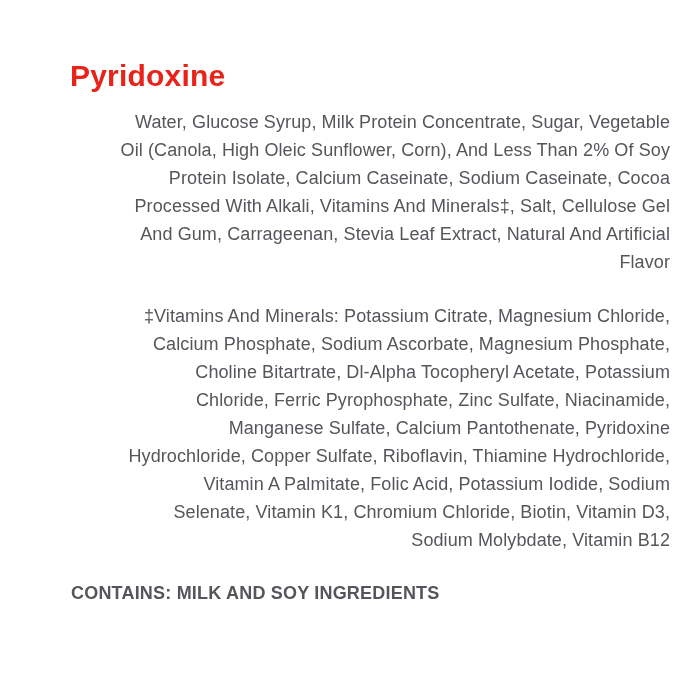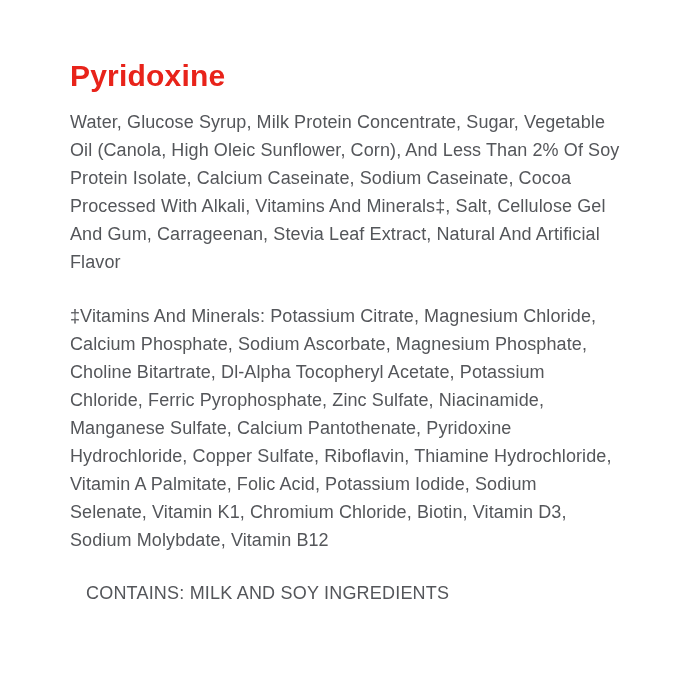--- a/index.html
+++ b/index.html
@@ -29,26 +29,27 @@
     color: var(--heading-color);
     letter-spacing: 0.2px;
   }
   .body-text {
     margin: 0 0 26px 0;
     font-size: 18px;
     line-height: 28px;
     color: var(--body-color);
     white-space: pre-line;
     letter-spacing: 0.1px;
+    text-align: right;
   }
   .allergen-statement {
-    margin: 28px 0 0 16px;
+    margin: 28px 0 0 1px;
     font-size: 18px;
     line-height: 22px;
-    font-weight: normal;
+    font-weight: bold;
     color: var(--body-color);
     letter-spacing: 0.2px;
   }
 </style>
 </head>
 <body style="background: rgb(255, 255, 255);">
 
 <main class="ingredients-panel">
   <h2 class="ingredients-heading">Pyridoxine</h2>
 

